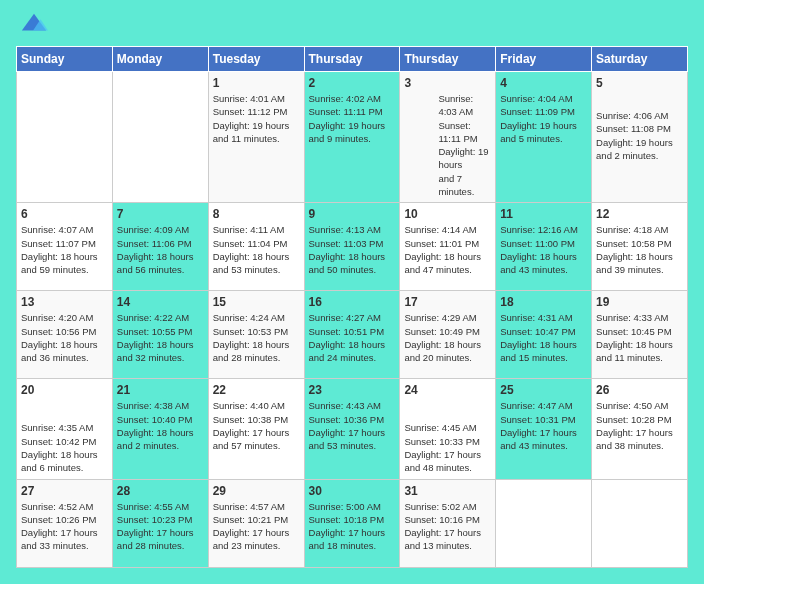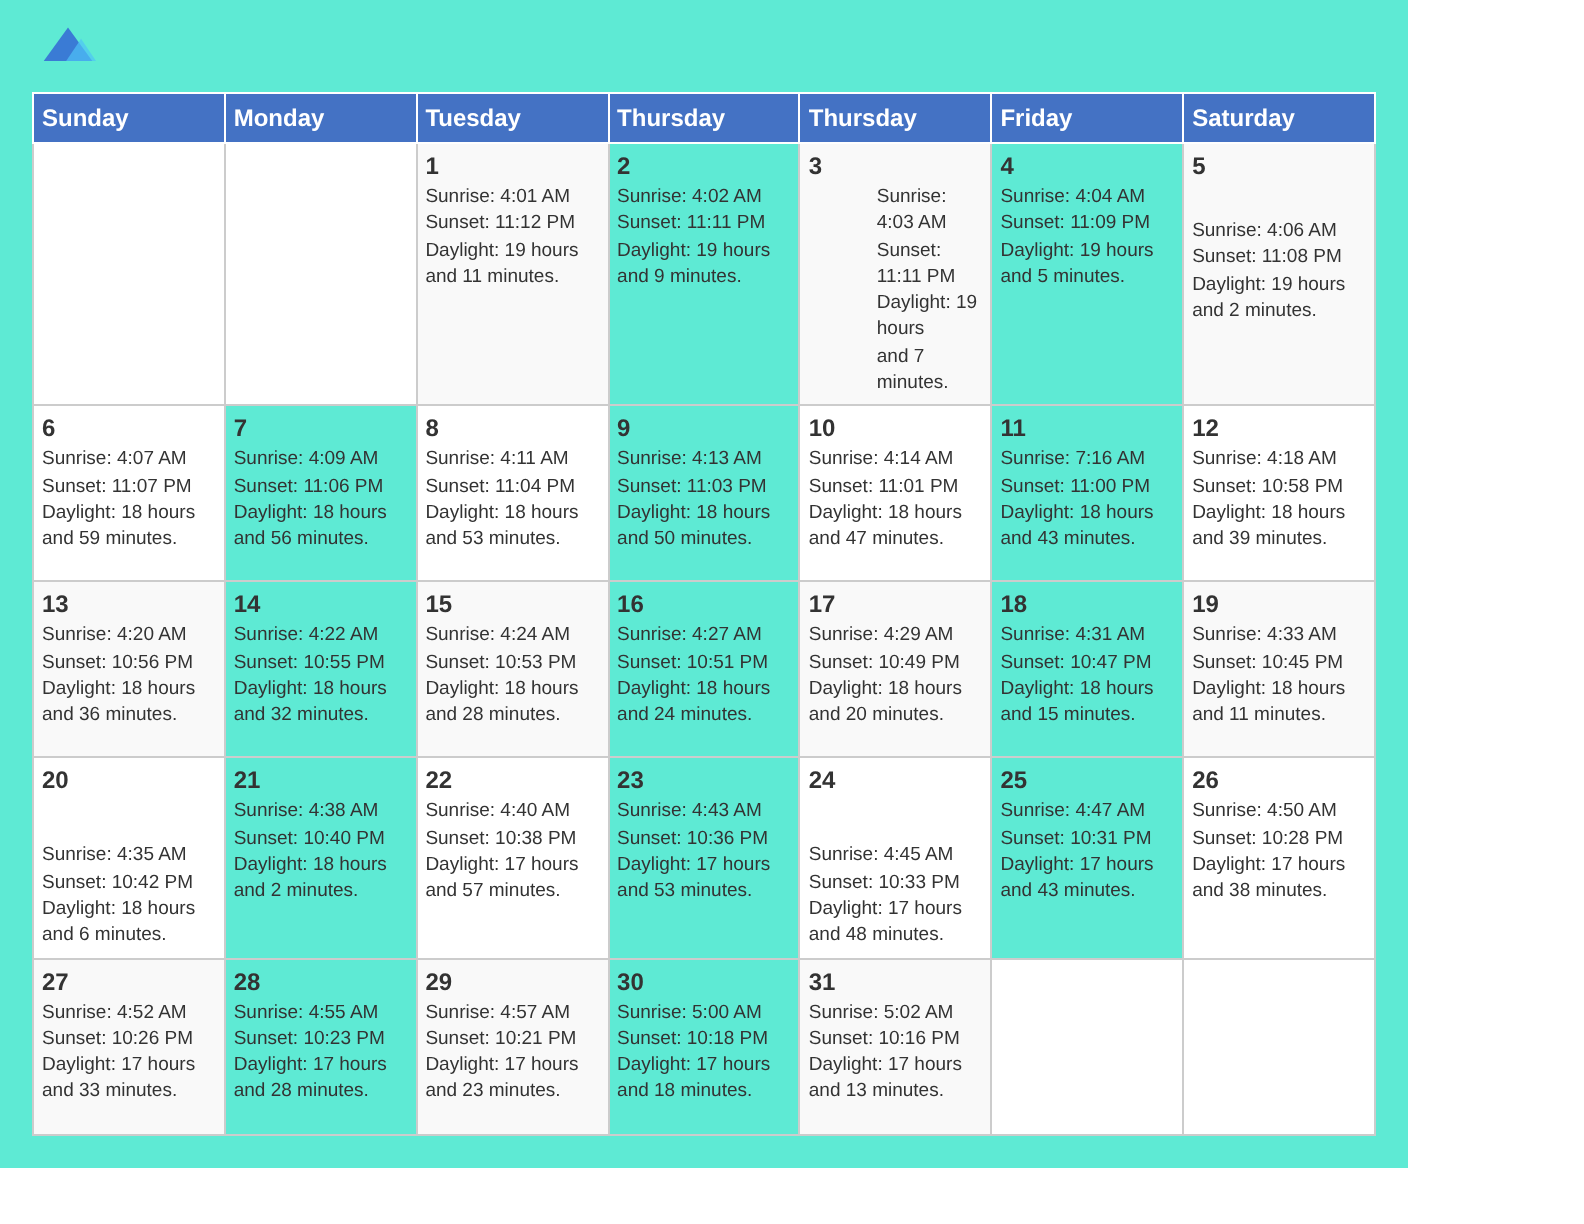--- a/index.html
+++ b/index.html
@@ -198,21 +198,21 @@
           </td>
           <td>
             <span class="day-number">10</span>
             <div class="day-info" style="white-space: pre-line;">Sunrise: 4:14 AM
 Sunset: 11:01 PM
 Daylight: 18 hours
 and 47 minutes.</div>
           </td>
           <td>
             <span class="day-number">11</span>
-            <div class="day-info" style="white-space: pre-line;">Sunrise: 7:16 AM
+            <div class="day-info" style="white-space: pre-line;">Sunrise: 12:16 AM
 Sunset: 11:00 PM
 Daylight: 18 hours
 and 43 minutes.</div>
           </td>
           <td>
             <span class="day-number">12</span>
             <div class="day-info" style="white-space: pre-line;">Sunrise: 4:18 AM
 Sunset: 10:58 PM
 Daylight: 18 hours
 and 39 minutes.</div>

